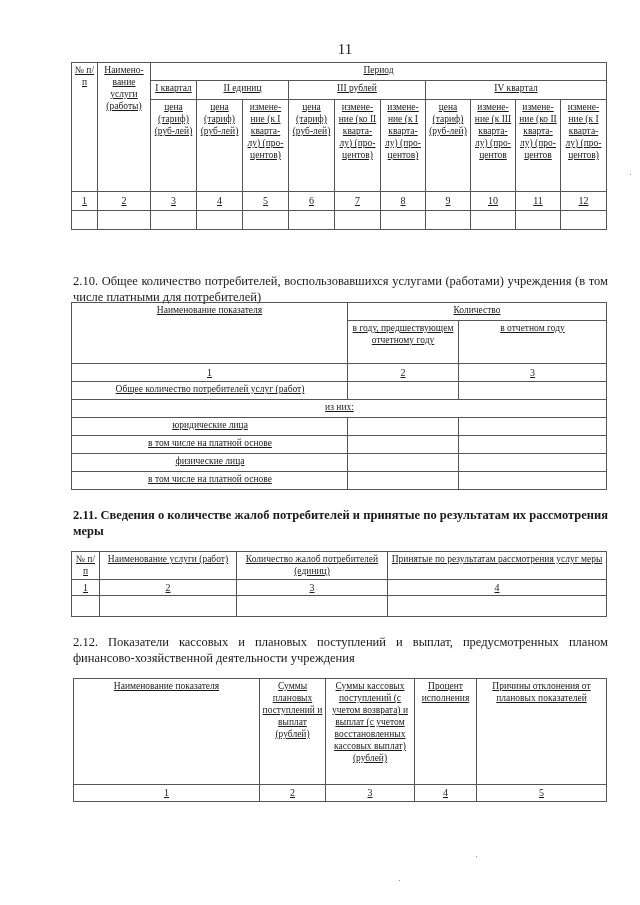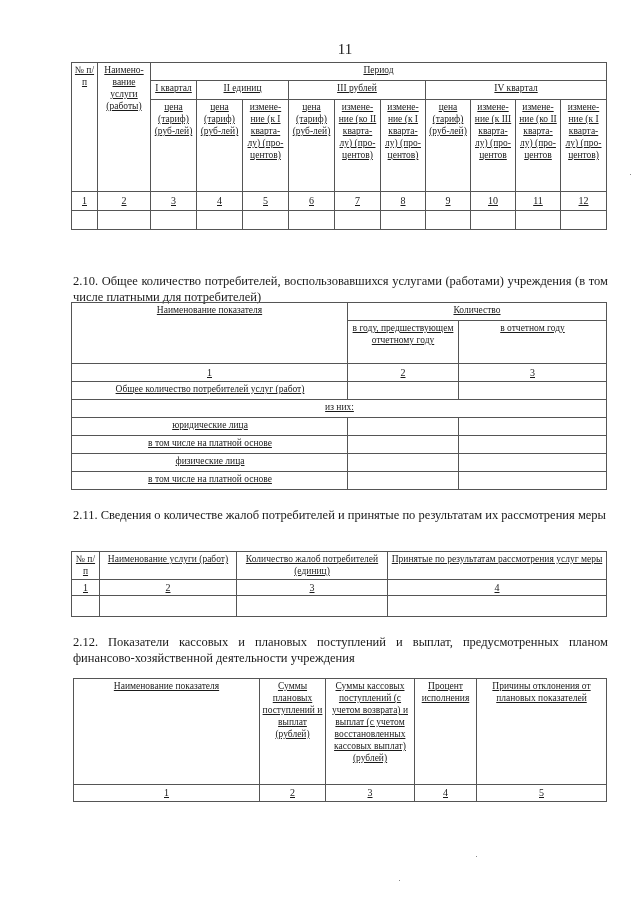--- a/index.html
+++ b/index.html
@@ -136,21 +136,21 @@
         <td></td>
   </tr>
   <tr style="height:18px">
     <td class="l">в том числе на платной основе</td>
     <td></td>
         <td></td>
   </tr>
 </tbody>
   </table>
 
-<div class="heading" style="top:507px;">2.11. Сведения о количестве жалоб потребителей и принятые по результатам их рассмотрения меры</div>
+<div class="heading" style="top:507px;font-weight:bold;">2.11. Сведения о количестве жалоб потребителей и принятые по результатам их рассмотрения меры</div>
 
 <table style="left:71px; top:551px; width:535px;">
   <colgroup>
       <col style="width:28px">
       <col style="width:137px">
       <col style="width:151px">
       <col style="width:219px">
     </colgroup>
   <tbody>
       <tr style="height:28px">

